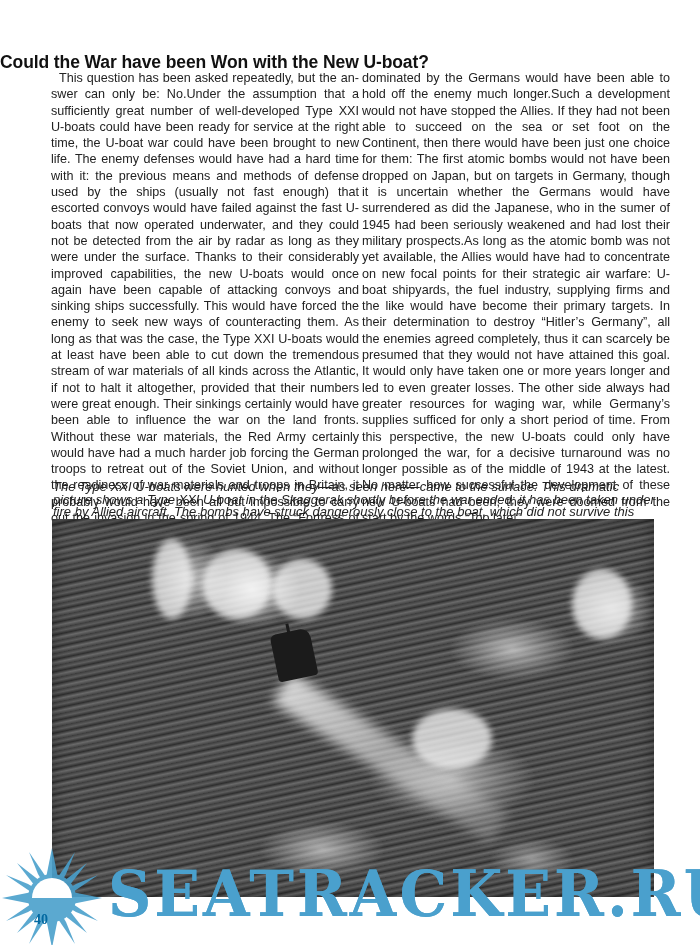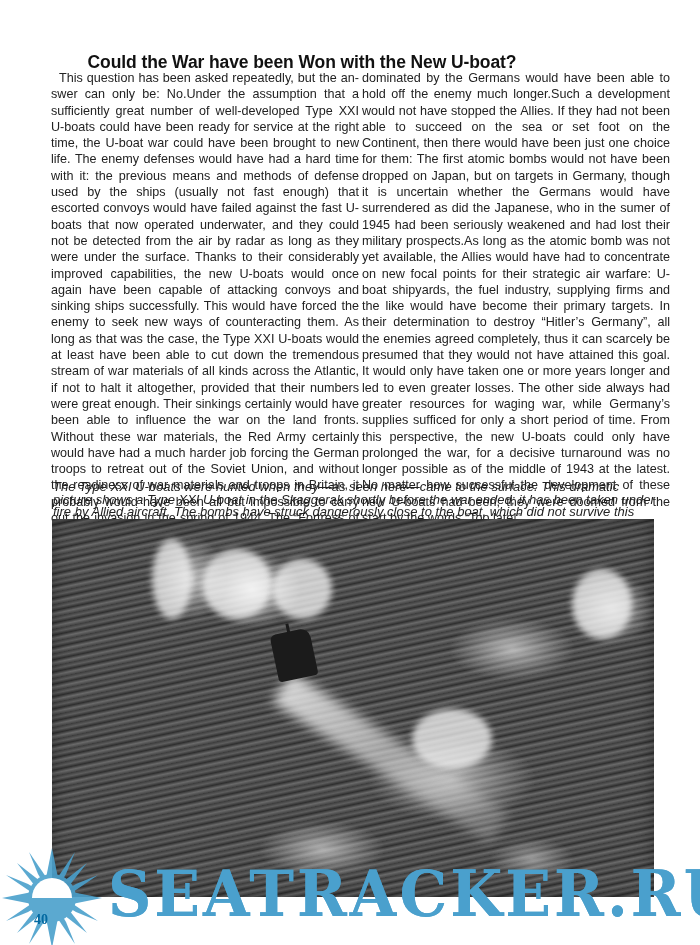--- a/index.html
+++ b/index.html
@@ -1,21 +1,21 @@
 <!DOCTYPE html>
 <html><head>
   <meta charset="utf-8">
   <style>
     html, body { margin: 0; padding: 0; }
     body {
       width: 700px; height: 945px; background: #ffffff; position: relative;
       overflow: hidden; font-family: "Liberation Sans", sans-serif; color: #1a1a1a;
     }
     .title {
-      position: absolute; top: 40px; left: 0; width: 604px; text-align: center;
+      position: absolute; top: 40px; left: 0; width: 604px; 
       font-size: 17.5px; font-weight: bold; color: #111; letter-spacing: -0.1px;
     }
     .col {
       position: absolute; top: 70px; width: 308px;
       font-size: 12.6px; line-height: 16.3px; text-align: justify; color: #222;
       hyphens: manual;
     }
     .col-left { left: 51px; text-indent: 8px; }
     .col-right { left: 362px; }
     .caption {

